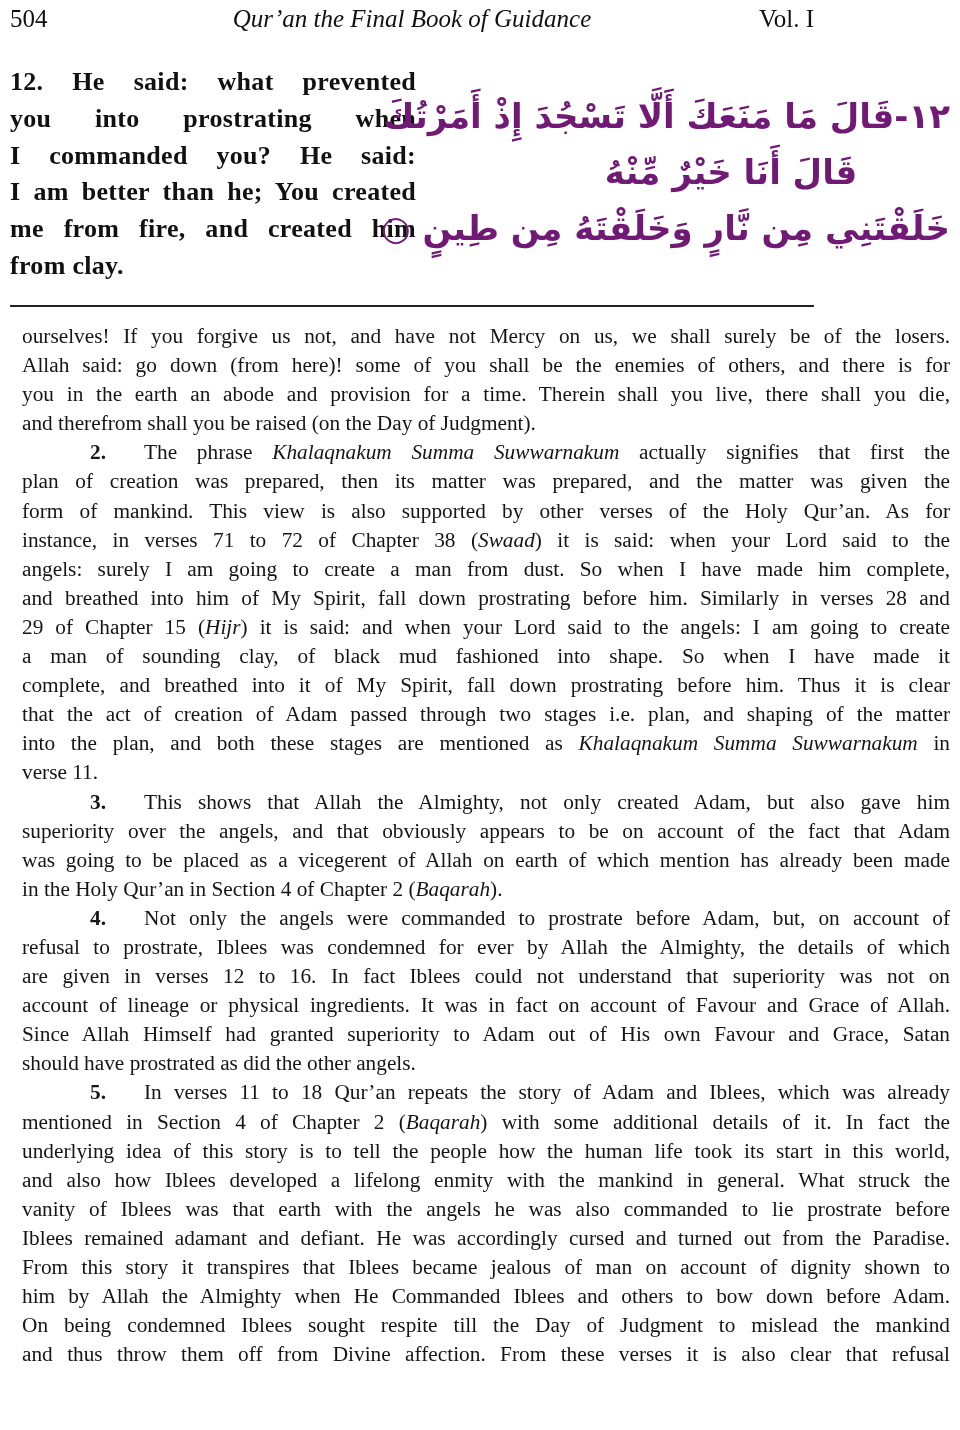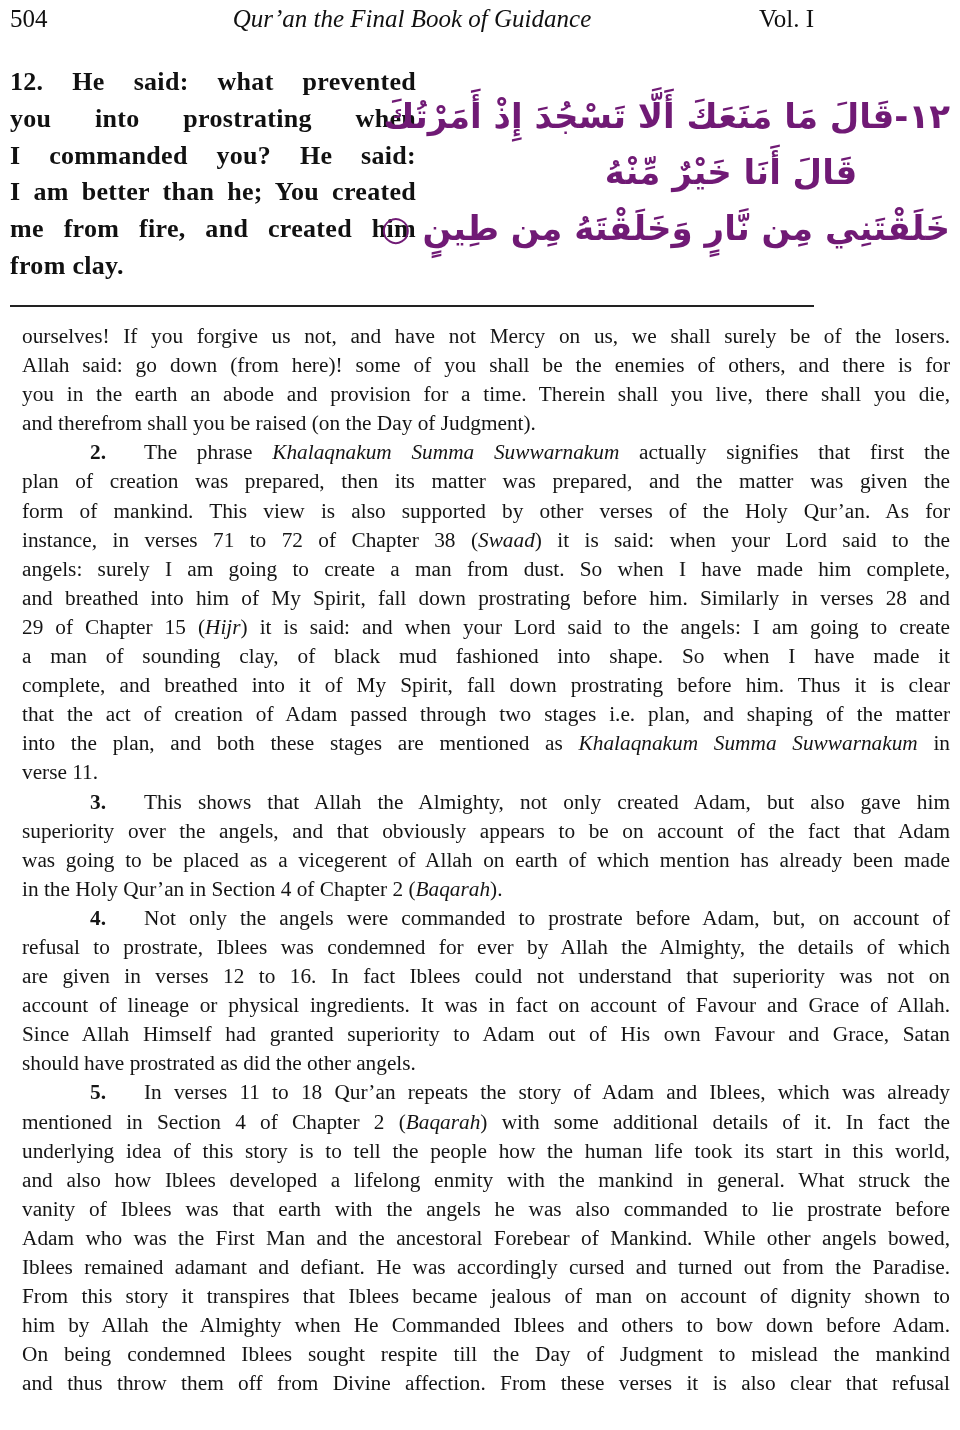--- a/index.html
+++ b/index.html
@@ -196,21 +196,20 @@
     <span class="line para-end">should have prostrated as did the other angels.</span>
 
     <span class="line indent-wrap">
       <span class="num" style="white-space: pre;">5.</span>
       <span class="rest" style="white-space: pre;">In verses 11 to 18 Qur’an repeats the story of Adam and Iblees, which was already</span>
     </span>
     <span class="line"><span style="white-space: pre;">mentioned in Section 4 of Chapter 2 (</span><i style="white-space: pre;">Baqarah</i><span style="white-space: pre;">) with some additional details of it. In fact the</span></span>
     <span class="line">underlying idea of this story is to tell the people how the human life took its start in this world,</span>
     <span class="line">and also how Iblees developed a lifelong enmity with the mankind in general. What struck the</span>
     <span class="line">vanity of Iblees was that earth with the angels he was also commanded to lie prostrate before</span>
-    <span class="line">Adam who was the First Man and the ancestoral Forebear of Mankind. While other angels bowed,</span>
     <span class="line">Iblees remained adamant and defiant. He was accordingly cursed and turned out from the Paradise.</span>
     <span class="line">From this story it transpires that Iblees became jealous of man on account of dignity shown to</span>
     <span class="line">him by Allah the Almighty when He Commanded Iblees and others to bow down before Adam.</span>
     <span class="line">On being condemned Iblees sought respite till the Day of Judgment to mislead the mankind</span>
     <span class="line">and thus throw them off from Divine affection. From these verses it is also clear that refusal</span>
   </div>
 
 </div>
 
 </body></html>

